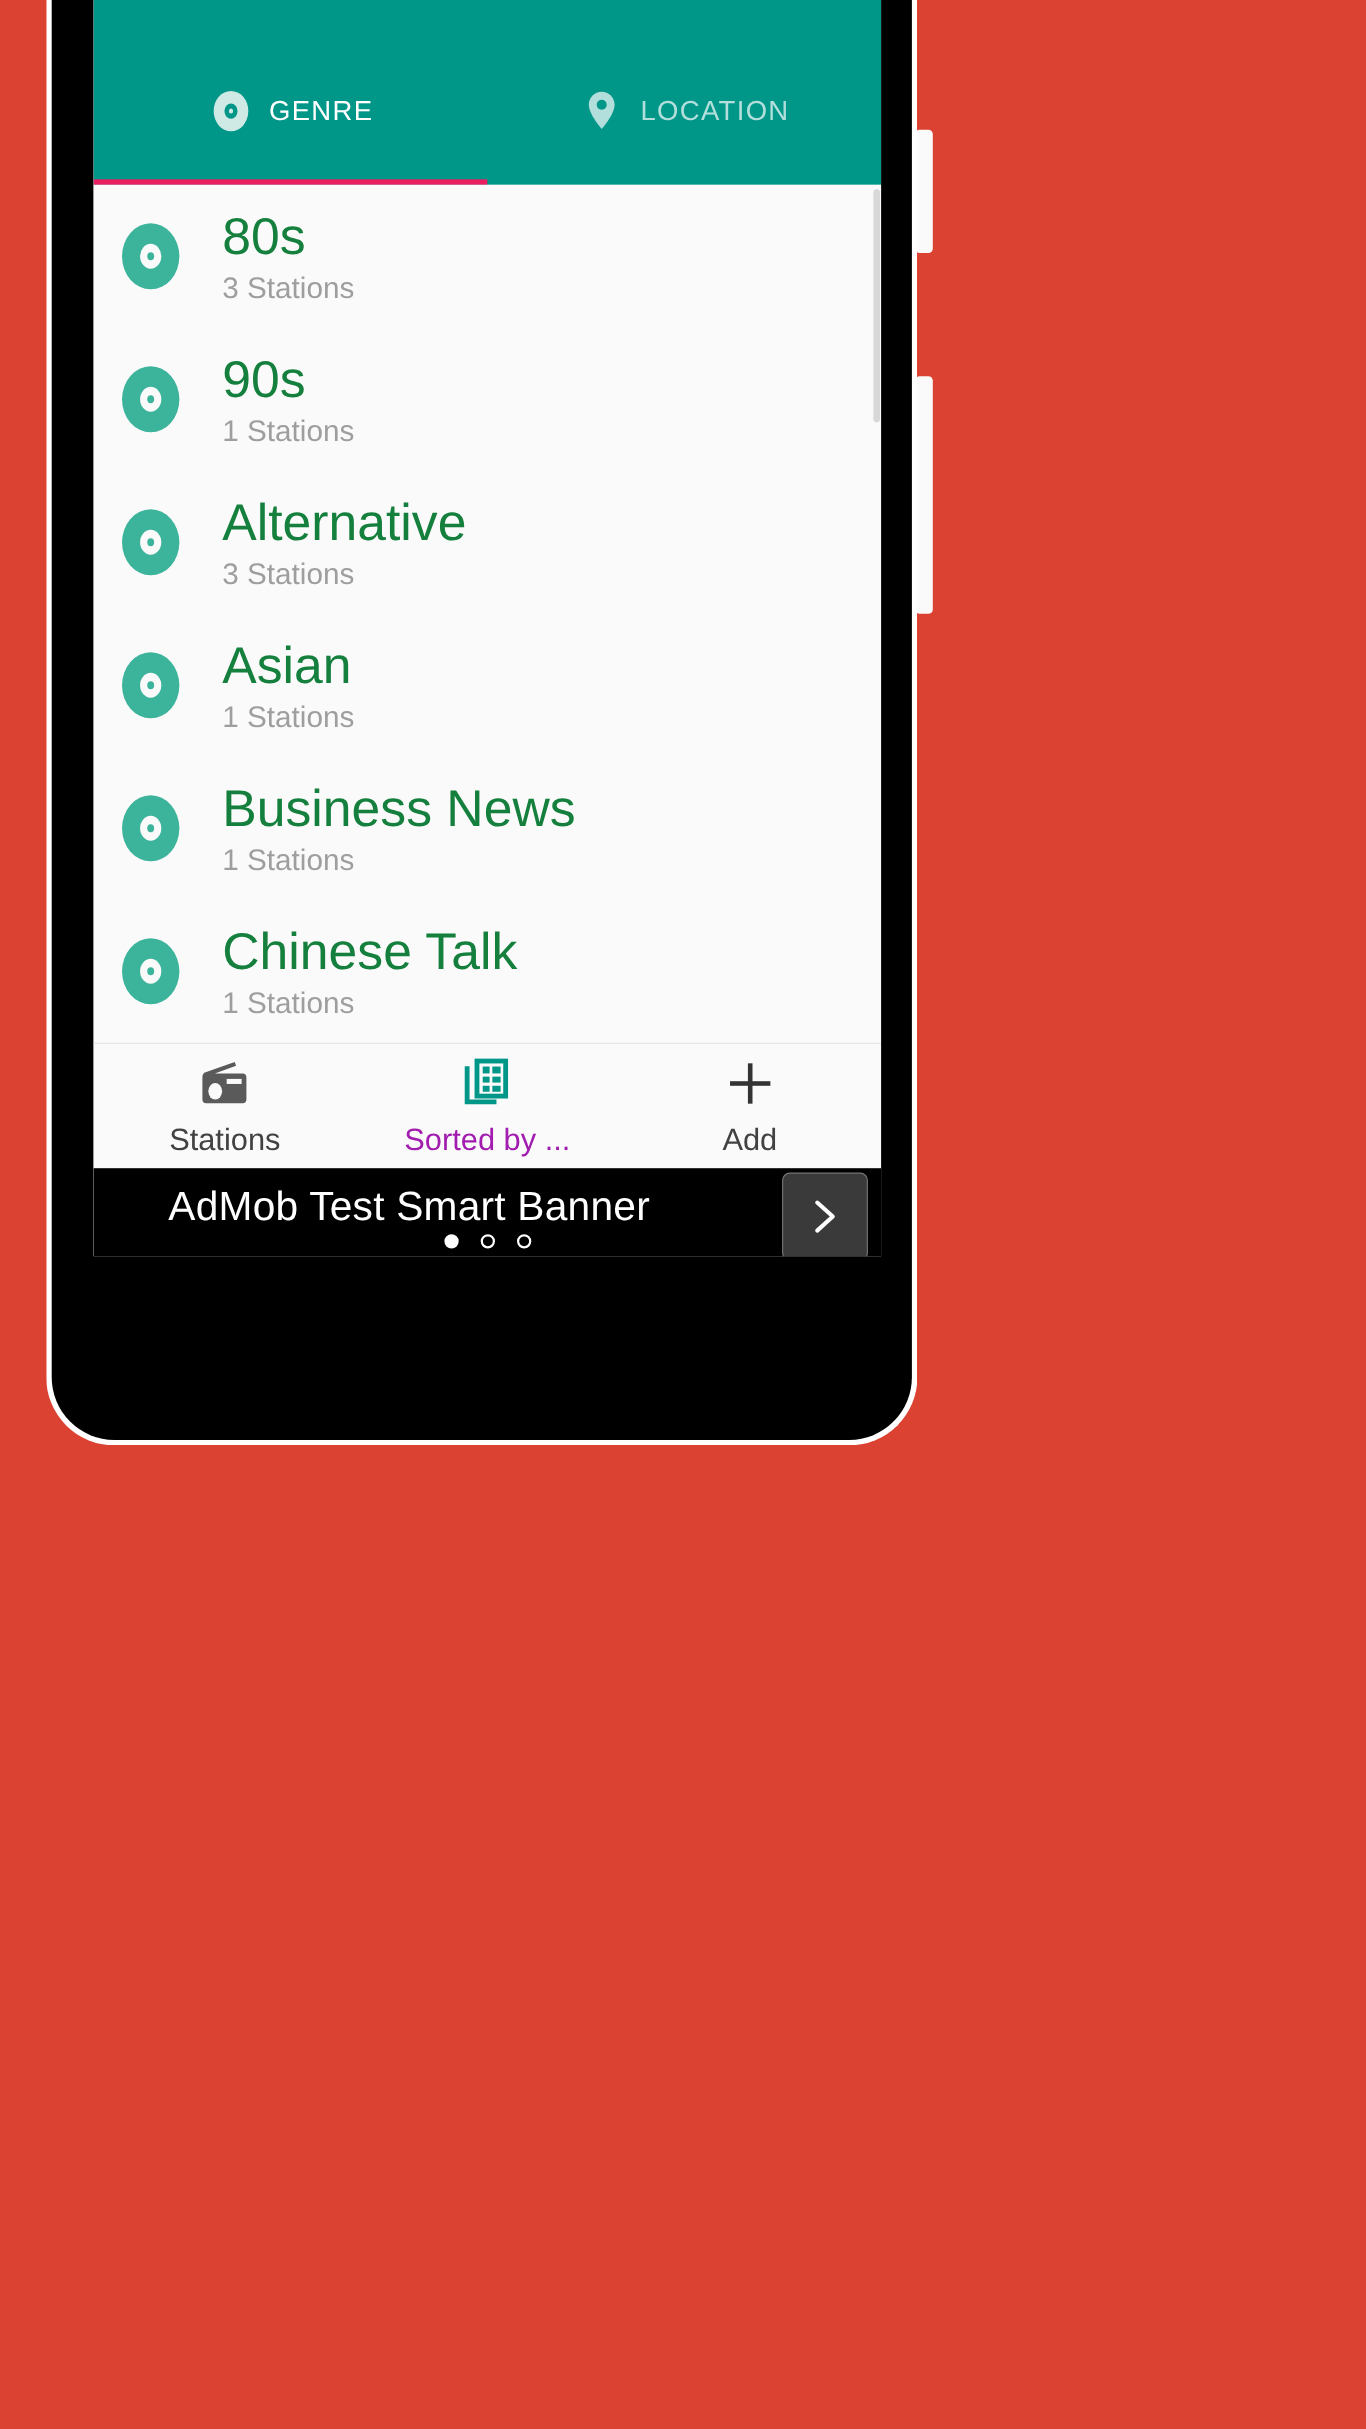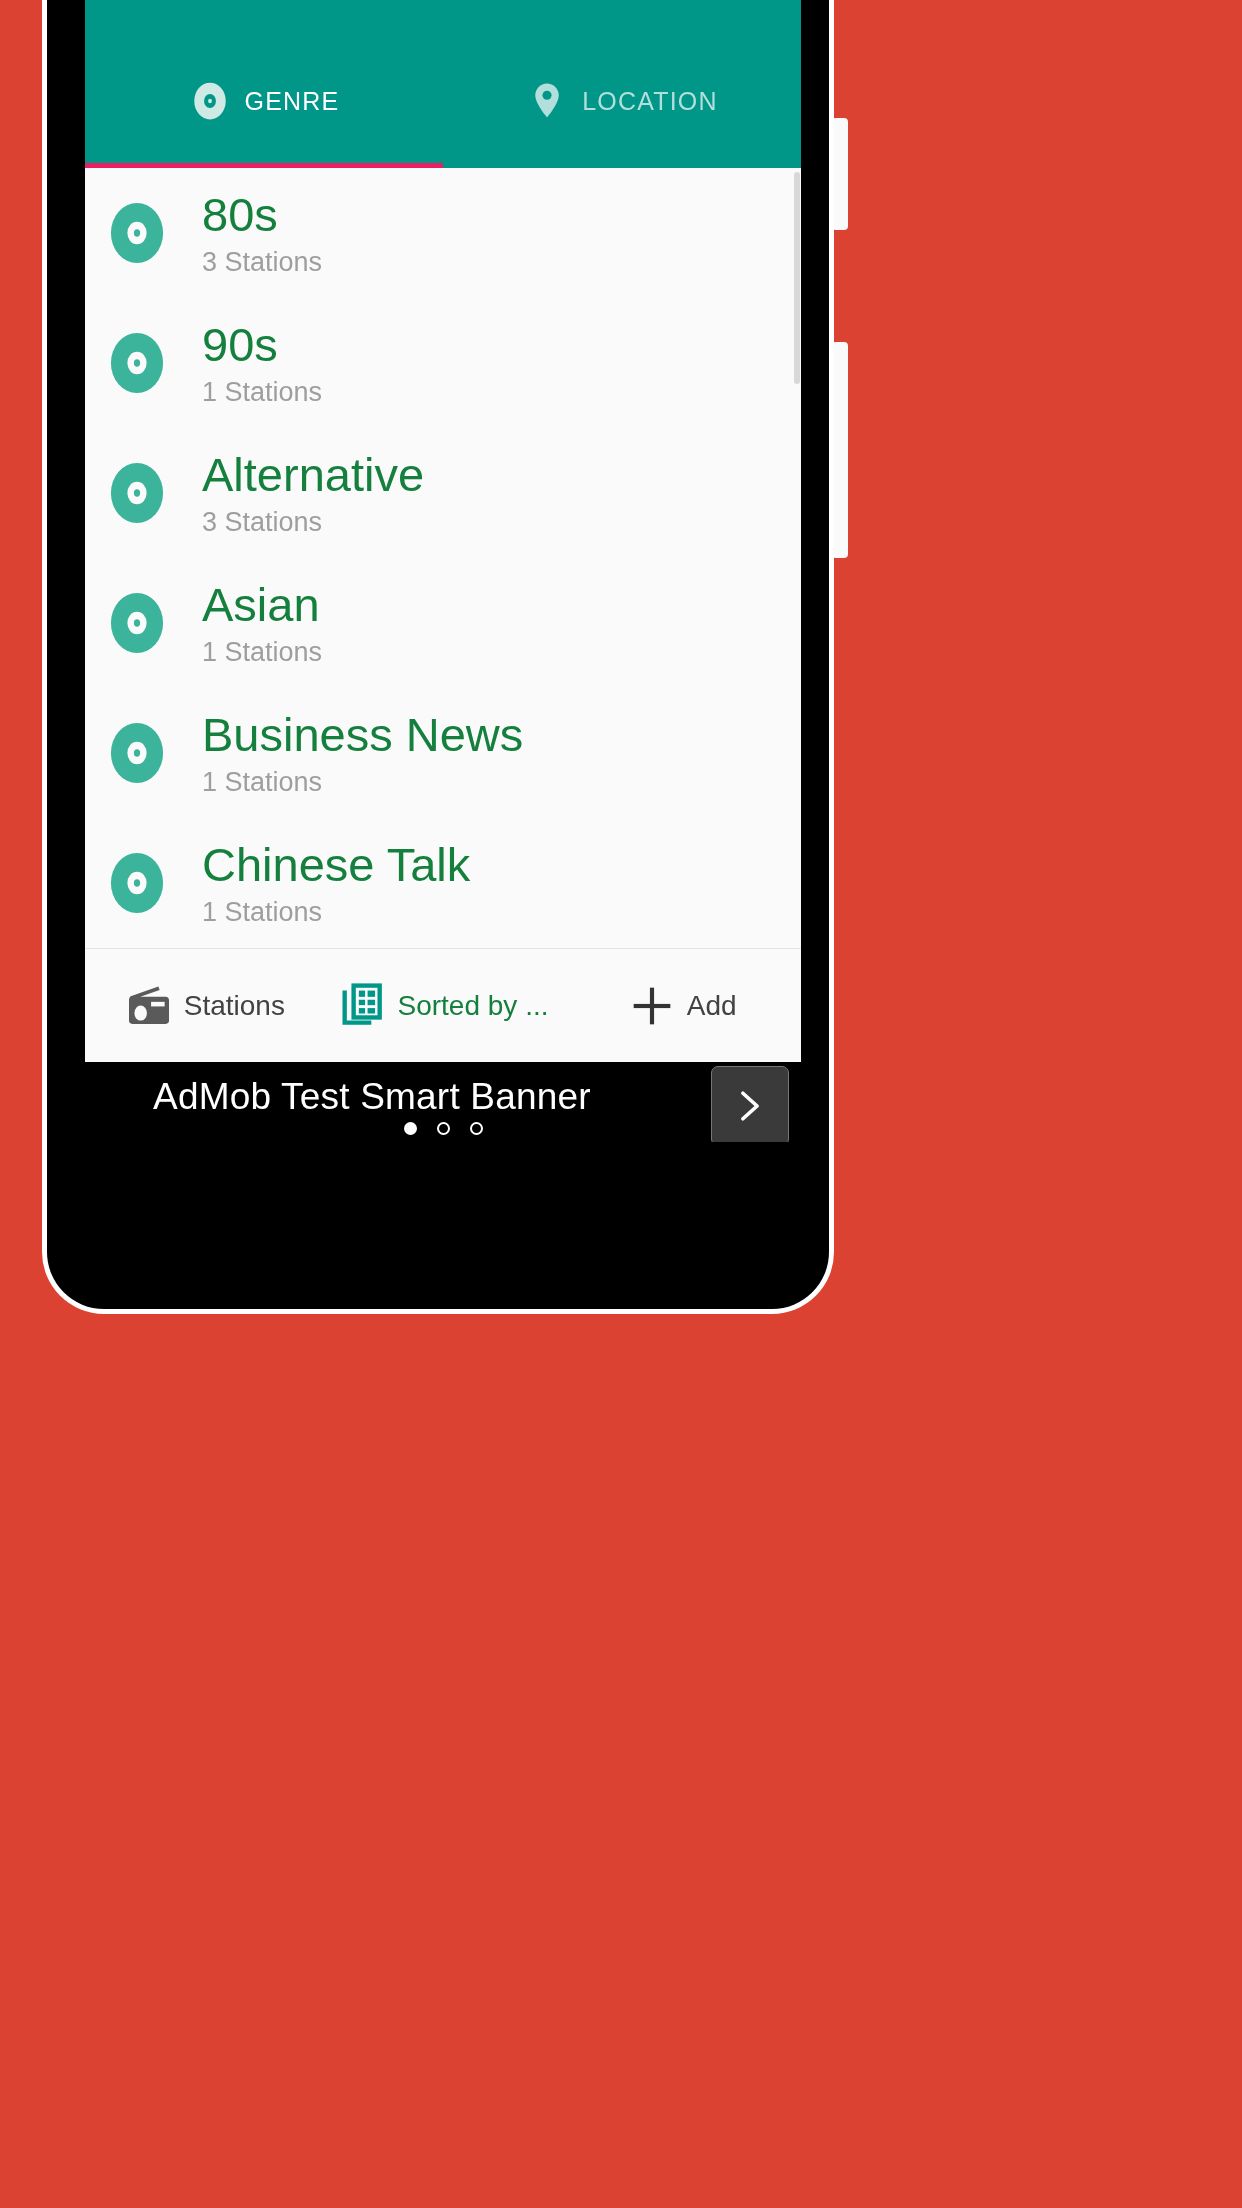--- a/index.html
+++ b/index.html
@@ -88,27 +88,27 @@
 
   
   .bottom-nav {
     position:absolute; top:970px; left:0;
     width:716px; height:114px;
     background:#FAFAFA;
     border-top:1px solid #E4E4E4;
     display:flex;
   }
   .nav-item {
-    flex:1; display:flex; flex-direction:row;
+    flex:1; display:flex; flex-direction:column;
     align-items:center; justify-content:center; gap:10px;
   }
   .nav-icon { width:50px; height:50px; display:block; }
   .nav-label { font-size:28px; }
   .nav-item.inactive .nav-label { color:#424242; }
-  .nav-item.active .nav-label { color:#15803d; }
+  .nav-item.active .nav-label { color:#a21caf; }
 
   
   .ad-banner {
     position:absolute; top:1084px; left:0;
     width:716px; height:80px; background:#000;
   }
   .ad-text {
     position:absolute; left:28px; top:14px;
     color:#fff; font-size:37px; font-weight:400;
     letter-spacing:0.2px;

